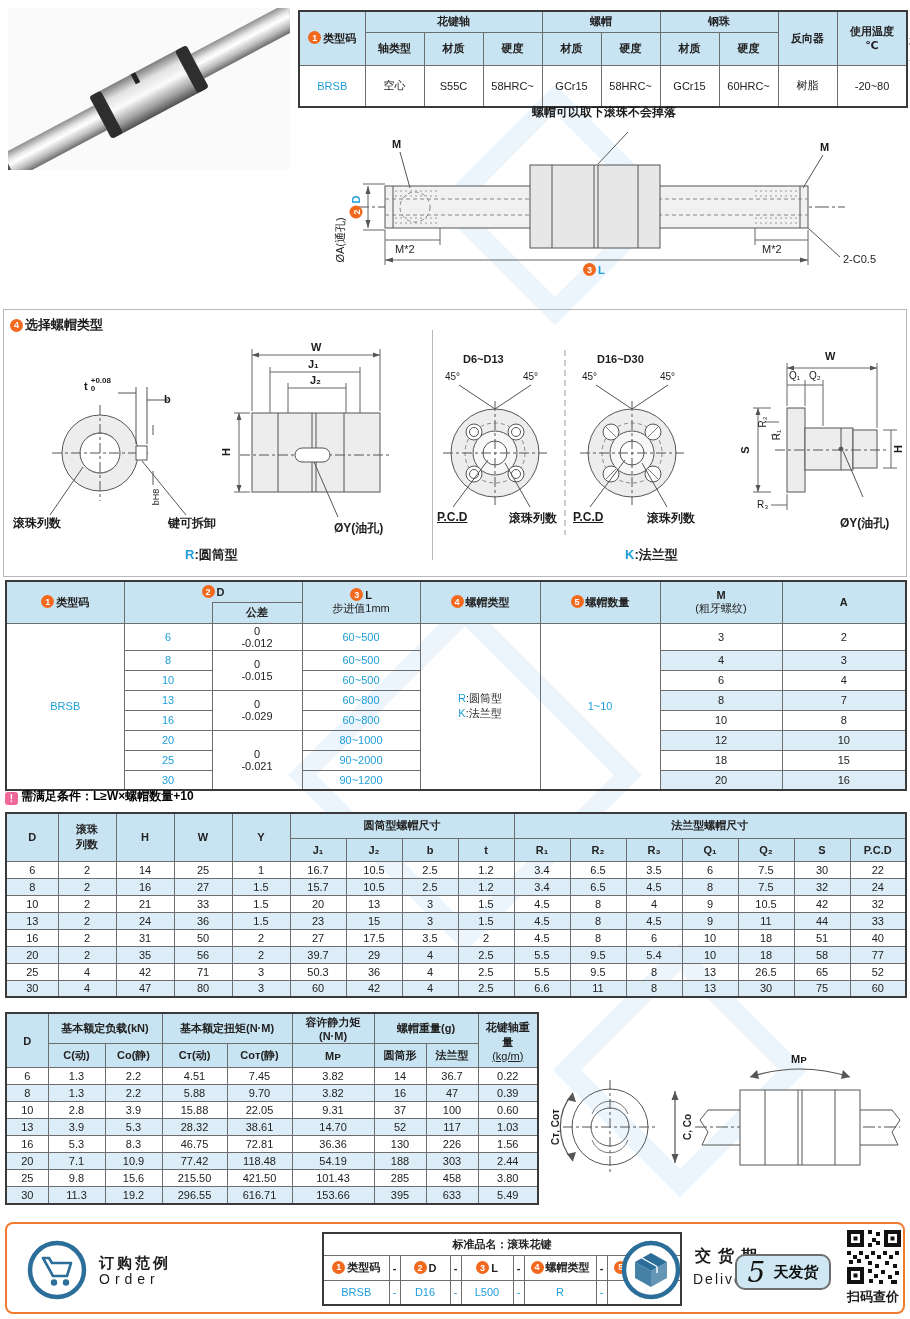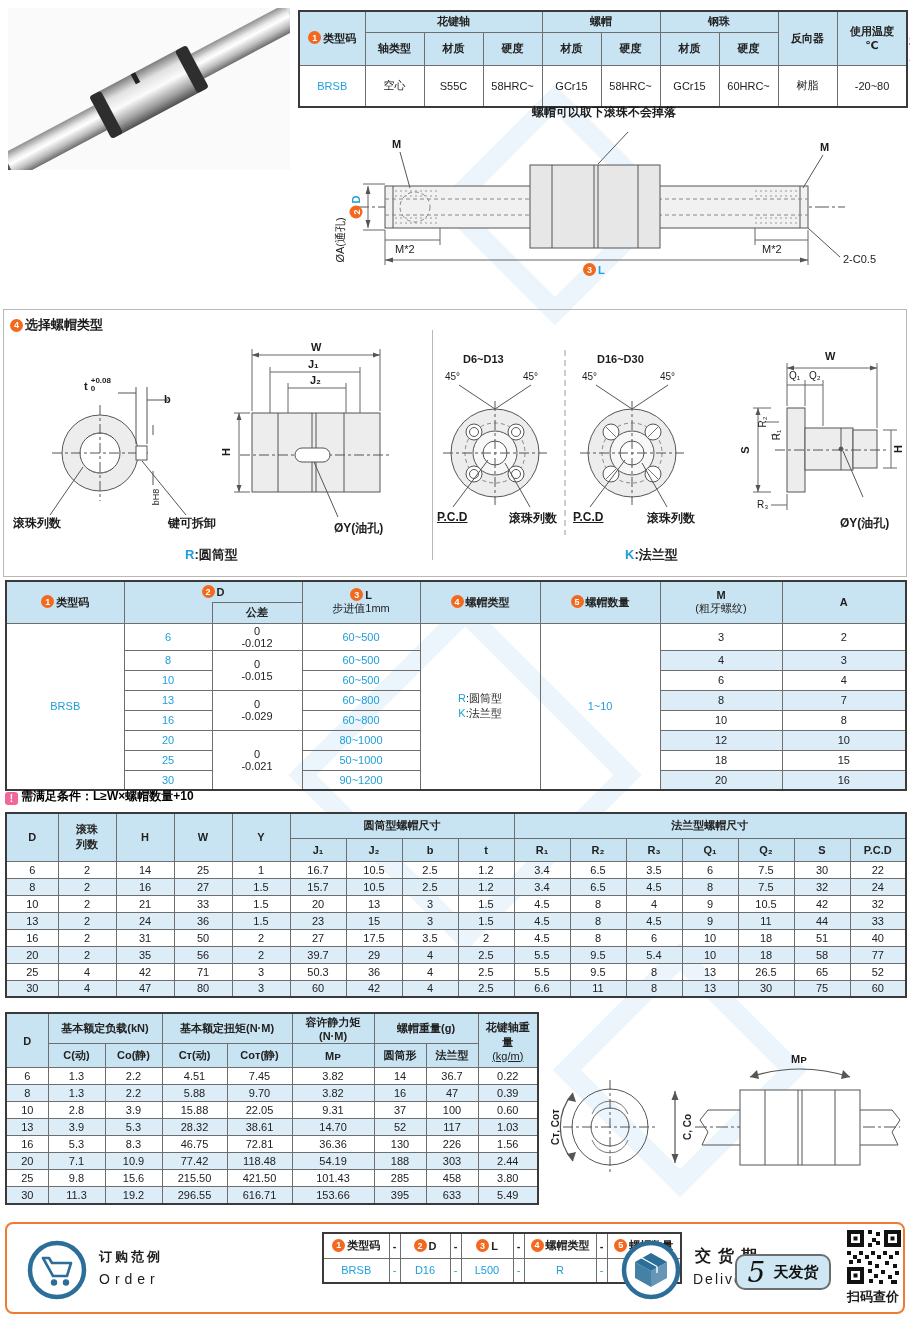--- a/index.html
+++ b/index.html
@@ -415,21 +415,21 @@
     </tr>
     <tr style="height:20px;">
       <td class="blue">20</td>
       <td rowspan="3"><span>0</span><br><span>-0.021</span></td>
       <td class="blue">80~1000</td>
       <td class="altc">12</td>
       <td class="altc">10</td>
     </tr>
     <tr style="height:20px;">
       <td class="blue">25</td>
-      <td class="blue">50~1000</td>
+      <td class="blue">90~2000</td>
       <td>18</td>
       <td>15</td>
     </tr>
     <tr style="height:20px;">
       <td class="blue">30</td>
       <td class="blue">90~1200</td>
       <td class="altc">20</td>
       <td class="altc">16</td>
     </tr>
   </tbody>
@@ -782,36 +782,39 @@
   </div>
 
   <div class="order-box" style="left:5px;top:1222px;width:900px;height:92px;">
 
     <svg class="abs" style="left:18px;top:14px;" width="64" height="64">
       <circle cx="32" cy="32" r="27" fill="#fff" stroke="#2b6e99" stroke-width="4.5"></circle>
       <path d="M18,20 h6 l3,5 h19 l-4,13 h-14 z" fill="none" stroke="#2b6e99" stroke-width="2.6" stroke-linejoin="round"></path>
       <circle cx="29" cy="44.5" r="3.2" fill="#2b6e99"></circle>
       <circle cx="41" cy="44.5" r="3.2" fill="#2b6e99"></circle>
     </svg>
-    <span class="lbl" style="left:92px;top:24px;font-size:13px;font-weight:bold;letter-spacing:3px;">订购范例</span>
+    <span class="lbl" style="left:92px;top:30px;font-size:15px;font-weight:bold;letter-spacing:3px;">订购范例</span>
     <span class="lbl" style="left:92px;top:47px;font-size:14px;letter-spacing:5px;">Order</span>
 
     <table class="outer abs" id="order-table" style="left:315px;top:8px;width:348px;">
       <colgroup>
         <col style="width:66px">
           <col style="width:11px">
           <col style="width:50px">
           <col style="width:11px">
           <col style="width:52px">
         <col style="width:11px">
           <col style="width:72px">
           <col style="width:11px">
           <col style="width:74px">
       </colgroup>
       <tbody>
+          <tr style="height:22px;">
+            <th colspan="9" style="background:#fff;">标准品名：滚珠花键</th>
+          </tr>
       <tr style="height:25px;">
         <th style="background:#fff;"><span class="num">1</span><span>类型码</span></th>
         <th style="background:#fff;">-</th>
         <th style="background:#fff;"><span class="num">2</span><span>D</span></th>
         <th style="background:#fff;">-</th>
         <th style="background:#fff;"><span class="num">3</span><span>L</span></th>
         <th style="background:#fff;">-</th>
         <th style="background:#fff;"><span class="num">4</span><span>螺帽类型</span></th>
         <th style="background:#fff;">-</th>
         <th style="background:#fff;"><span class="num">5</span><span>螺帽数量</span></th>

